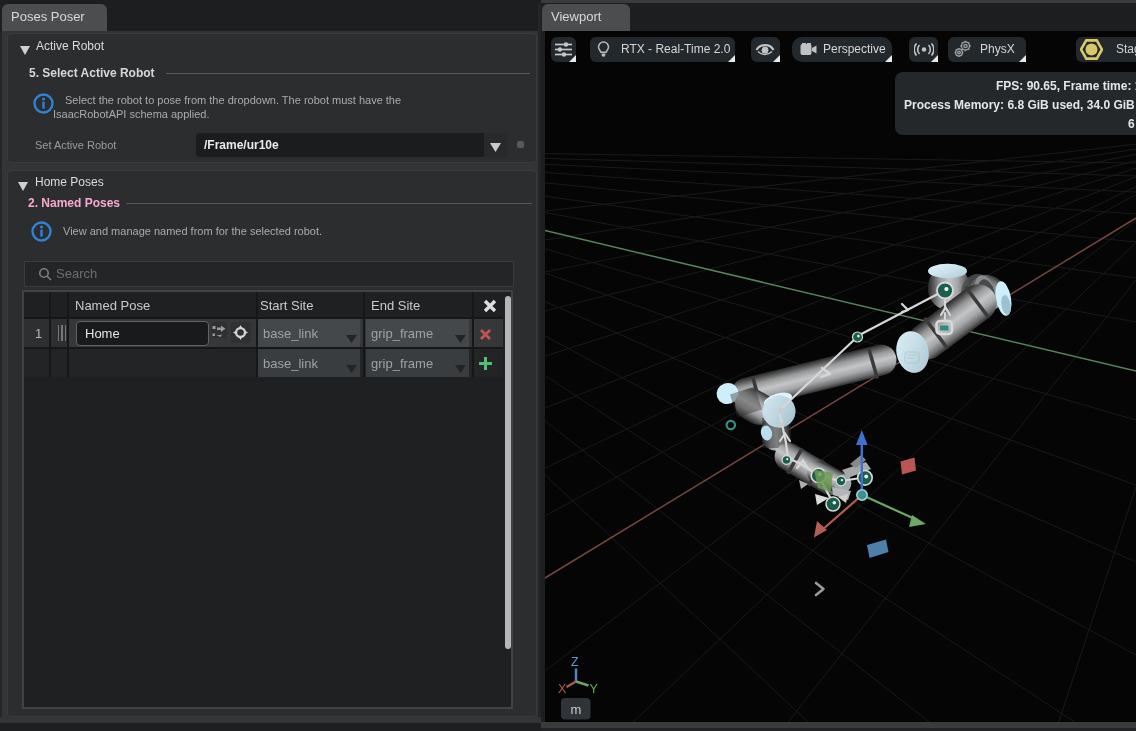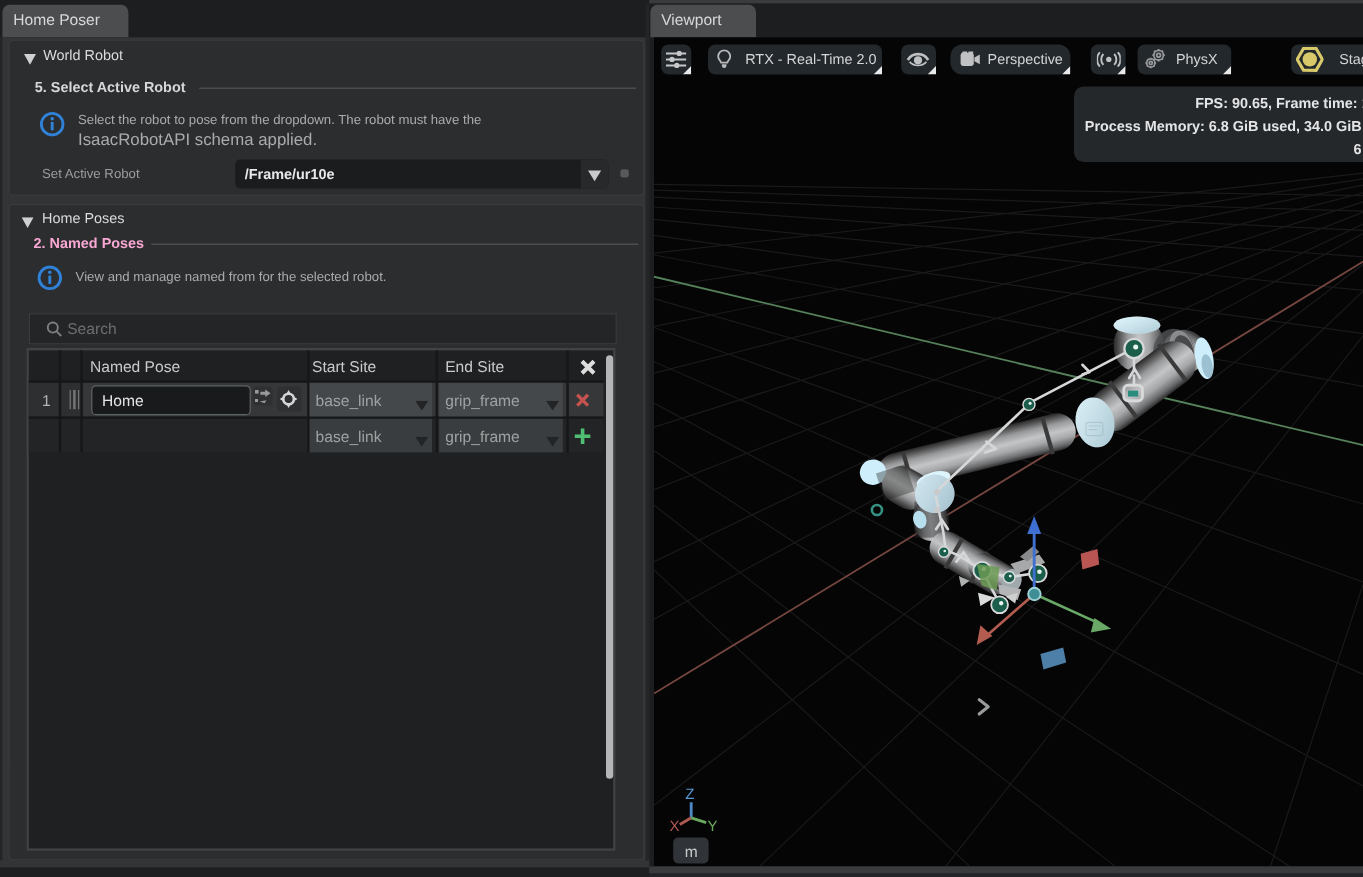--- a/index.html
+++ b/index.html
@@ -3,37 +3,37 @@
 * { margin:0; padding:0; box-sizing:border-box; }
 body { width:1136px; height:731px; overflow:hidden; background:#1d1e20;
        font-family:"Liberation Sans", sans-serif; position:relative; }
 .abs { position:absolute; }
 .txt { white-space:nowrap; }
 </style></head>
 <body>
 <div class="abs" style="left:0;top:0;width:1136px;height:3px;background:#3a3b3c"></div>
 <div class="abs" style="left:0;top:3;width:541px;height:28px;background:#1d1e20"></div>
 <div class="abs" style="left:2px;top:4px;width:105px;height:27px;background:#4c4d4e;border-radius:6px 6px 0 0"></div>
-<div class="abs txt" style="left:11px;top:9px;font-size:13px;color:#d7d8d9">Home Poser</div>
+<div class="abs txt" style="left:11px;top:9px;font-size:13px;color:#d7d8d9">Poses Poser</div>
 <div class="abs" style="left:0;top:31px;width:541px;height:692px;background:#333436"></div>
 <div class="abs" style="left:0;top:31px;width:2px;height:692px;background:#242526"></div>
 <div class="abs" style="left:7px;top:33px;width:530px;height:130px;background:#2c2d2e;border:1px solid #3a3b3c;border-radius:4px"></div>
 <div class="abs" style="left:20px;top:41px"><svg width="10" height="9" viewBox="0 0 10 9" style="">
       <path d="M0 0 L10 0 L5 9 Z" fill="#cfd0d1"></path>
     </svg></div>
-<div class="abs txt" style="left:36px;top:39px;font-size:12px;color:#dadbdc">World Robot</div>
+<div class="abs txt" style="left:36px;top:39px;font-size:12px;color:#dadbdc">Active Robot</div>
 <div class="abs txt" style="left:29px;top:66px;font-size:12px;font-weight:bold;color:#d6d7d8">5. Select Active Robot</div>
 <div class="abs" style="left:166px;top:73px;width:364px;height:1px;background:#555657"></div>
 <div class="abs" style="left:33px;top:93px"><svg width="21" height="21" viewBox="0 0 21 21" style="">
       <circle cx="10.5" cy="10.5" r="9" fill="none" stroke="#2f82d8" stroke-width="2.4"></circle>
       <rect x="9.3" y="8.6" width="2.4" height="7" fill="#2f82d8"></rect>
       <circle cx="10.5" cy="5.9" r="1.5" fill="#2f82d8"></circle>
     </svg></div>
 <div class="abs txt" style="left:65px;top:94px;font-size:11px;color:#a9abac">Select the robot to pose from the dropdown. The robot must have the</div>
-<div class="abs txt" style="left:65px;top:108px;font-size:14px;color:#a9abac">IsaacRobotAPI schema applied.</div>
+<div class="abs txt" style="left:53px;top:108px;font-size:11px;color:#a9abac">IsaacRobotAPI schema applied.</div>
 <div class="abs txt" style="left:35px;top:139px;font-size:11px;color:#9b9c9d">Set Active Robot</div>
 <div class="abs" style="left:196px;top:133px;width:311px;height:24px;background:#1b1c1e;border-radius:4px"></div>
 <div class="abs" style="left:484px;top:133px;width:23px;height:24px;background:#28292b;border-radius:0 4px 4px 0"></div>
 <div class="abs" style="left:489px;top:139px"><svg width="13" height="11" viewBox="0 0 13 11" style="">
       <path d="M1 1 L12 1 L6.5 10 Z" fill="#c9cacb"></path>
     </svg></div>
 <div class="abs txt" style="left:204px;top:138px;font-size:12px;font-weight:bold;color:#e8e9ea">/Frame/ur10e</div>
 <div class="abs" style="left:517px;top:141px;width:7px;height:7px;background:#58595a;border-radius:2px"></div>
 <div class="abs" style="left:7px;top:170px;width:530px;height:547px;background:#2c2d2e;border:1px solid #3a3b3c;border-radius:4px"></div>
 <div class="abs" style="left:18px;top:177px"><svg width="10" height="9" viewBox="0 0 10 9" style="">

